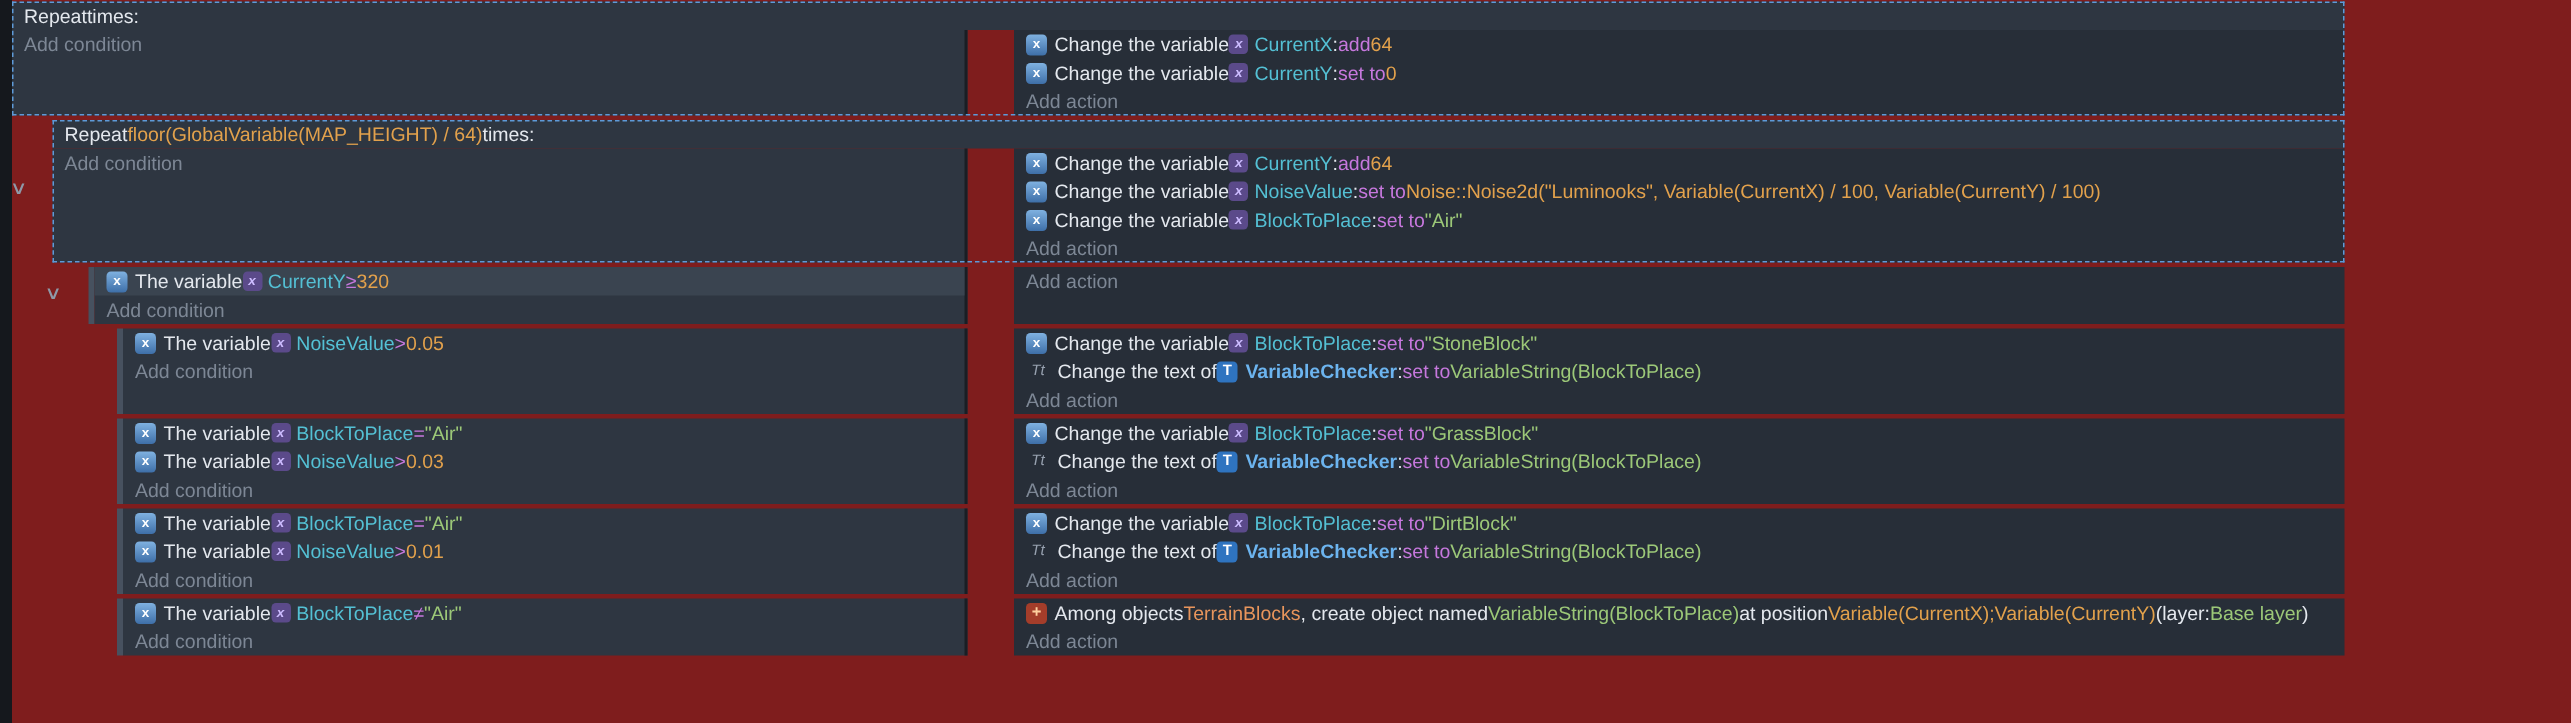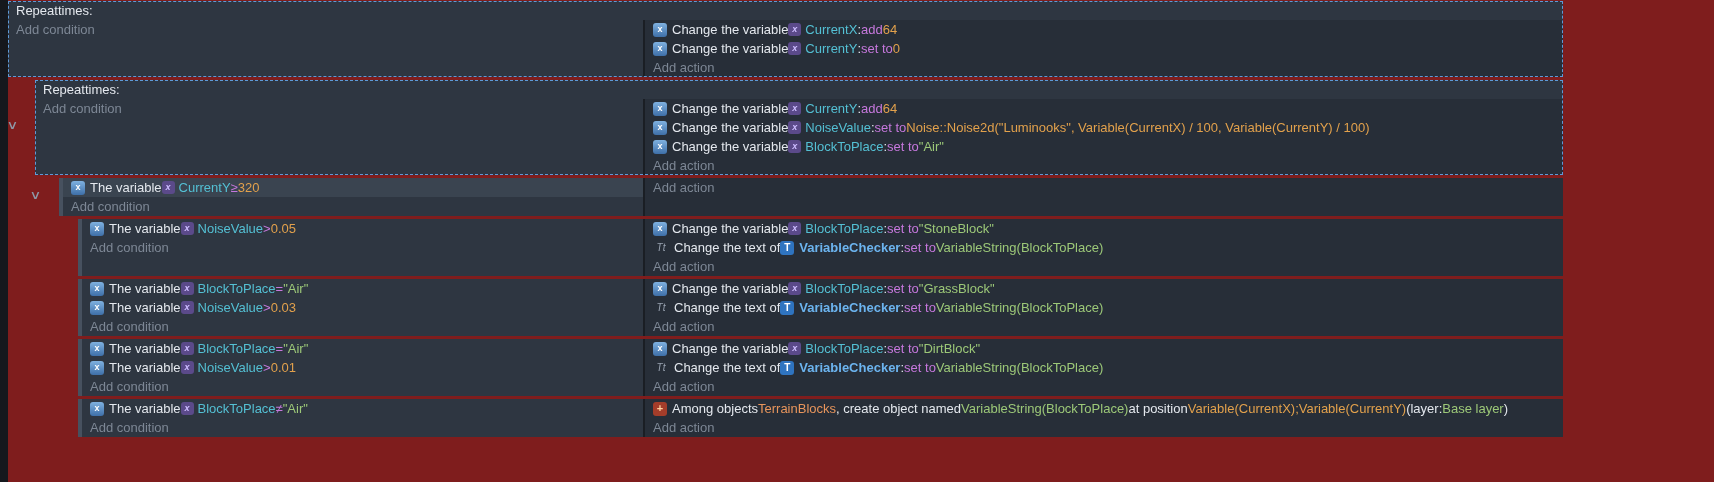--- a/index.html
+++ b/index.html
@@ -3,21 +3,21 @@
 <meta charset="utf-8">
 <style>
   html,body{margin:0;padding:0;background:#101317;}
   .page{position:relative;width:1714px;height:482px;background:#7f1d1d;overflow:hidden;
         font-family:"Liberation Sans",sans-serif;font-size:13px;color:#e4e8ee;padding-left:44px;}
   .gutter{position:absolute;left:0;top:0;width:8px;height:100%;background:#15181d;}
   #events{position:absolute;left:0;top:0;right:0;padding-top:1px;}
   .event{margin-bottom:3px;box-sizing:border-box;}
   .event.lv2,.event.lv3{border-left:4px solid #47515f;}
   .event.selected{outline:1px dashed #5e9ad8;outline-offset:-1px;}
-  .ev-body{display:flex;align-items:stretch;}
+  .ev-body{display:flex;align-items:stretch;gap:31px;}
   .conds{background:#2e3641;border-right:2px solid #1a1e24;box-sizing:border-box;flex:none;}
   .acts{background:#272e38;flex:1;min-width:0;}
   .ev-header{background:#2e3641;}
   .line{height:19px;display:flex;align-items:center;padding:0 8px;white-space:nowrap;overflow:hidden;}
   .line.hl{background:#3a4450;}
   .c-plain{color:#e4e8ee}
   .c-gray{color:#7d8795}
   .c-expr{color:#e2a14c}
   .c-var{color:#54c0d4}
   .c-op{color:#c678dd}
@@ -71,20 +71,21 @@
             </div>
             <div class="line add">
               <span class="c-gray">Add action</span>
             </div>
           </div>
         </div>
       </div>
       <div class="event lv1 selected" style="margin-left: 35px; width: 1528px;">
         <div class="line ev-header">
           <span class="c-plain">Repeat </span>
+          <span class="c-expr">floor(GlobalVariable(MAP_HEIGHT) / 64)</span>
           <span class="c-plain"> times:</span>
         </div>
         <div class="ev-body">
           <div class="conds" style="width: 610px;">
             <div class="line add">
               <span class="c-gray">Add condition</span>
             </div>
           </div>
           <div class="acts">
             <div class="line">

